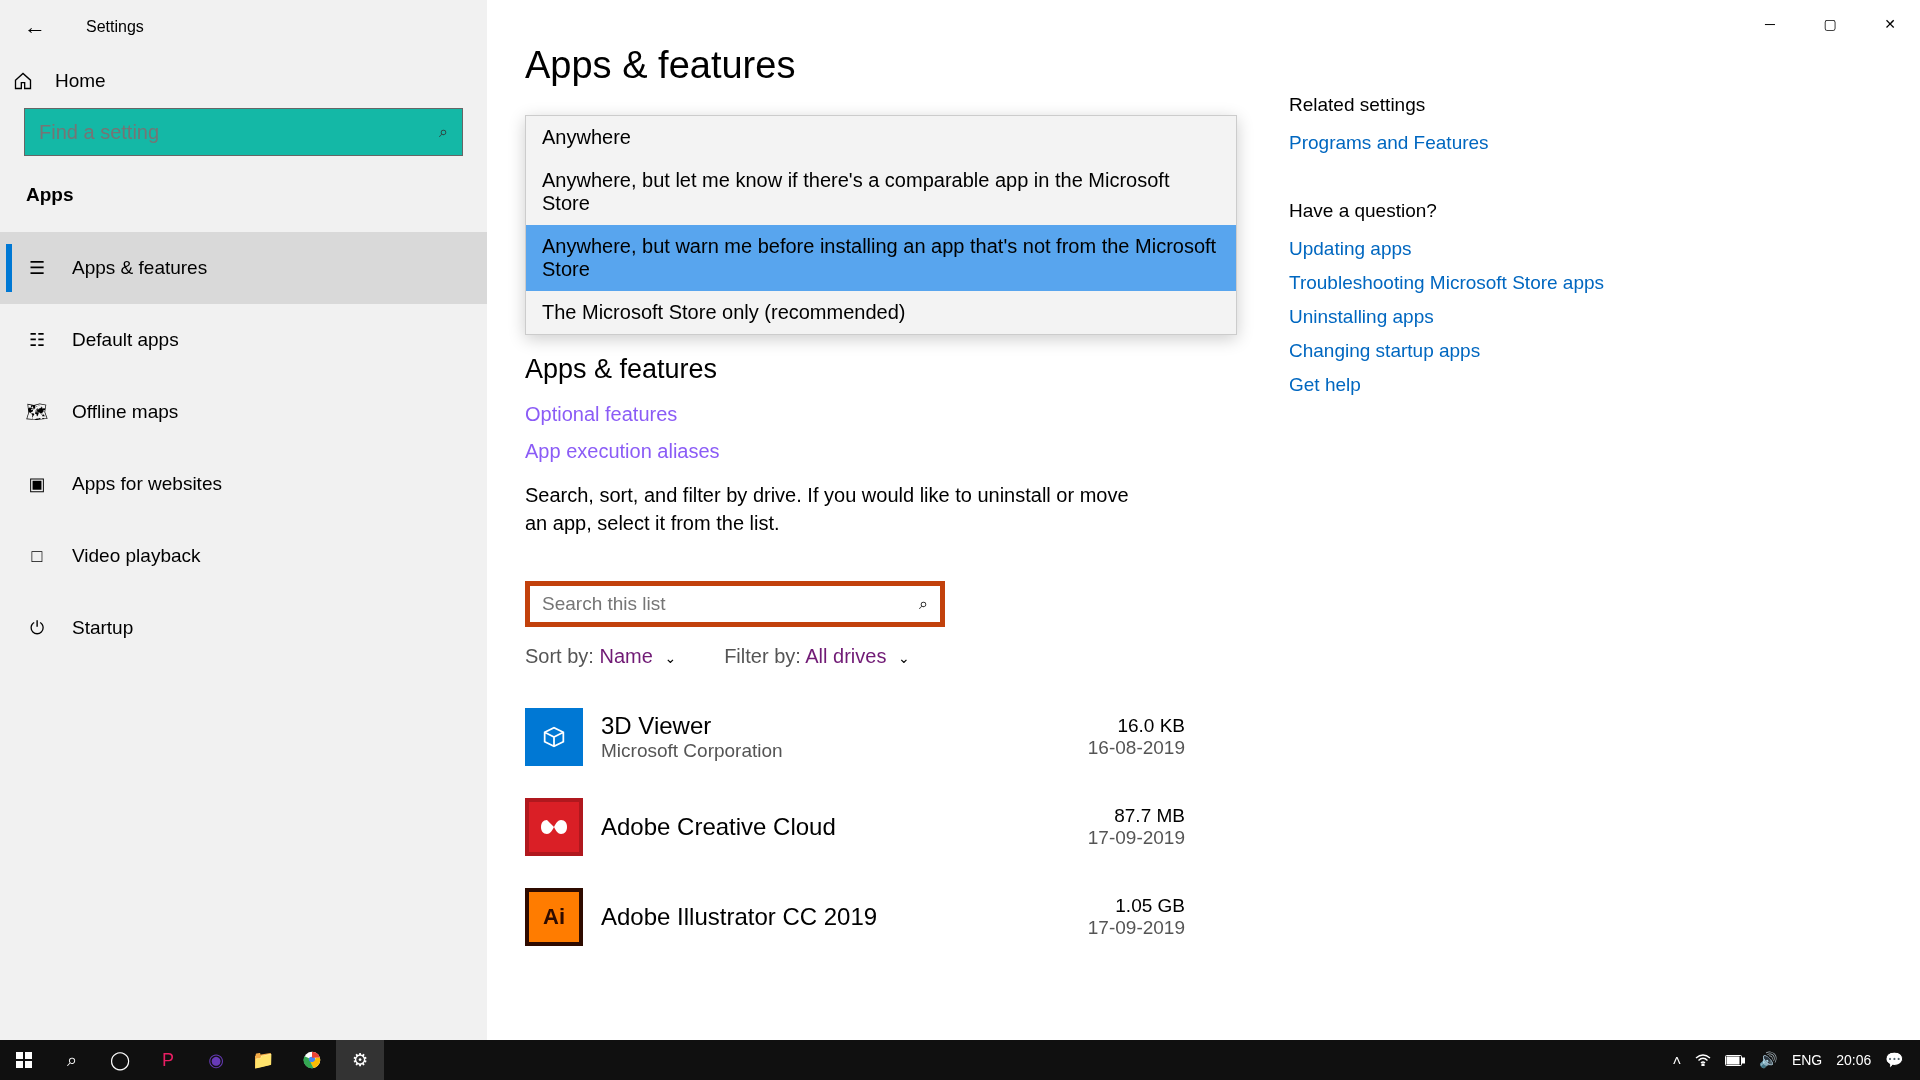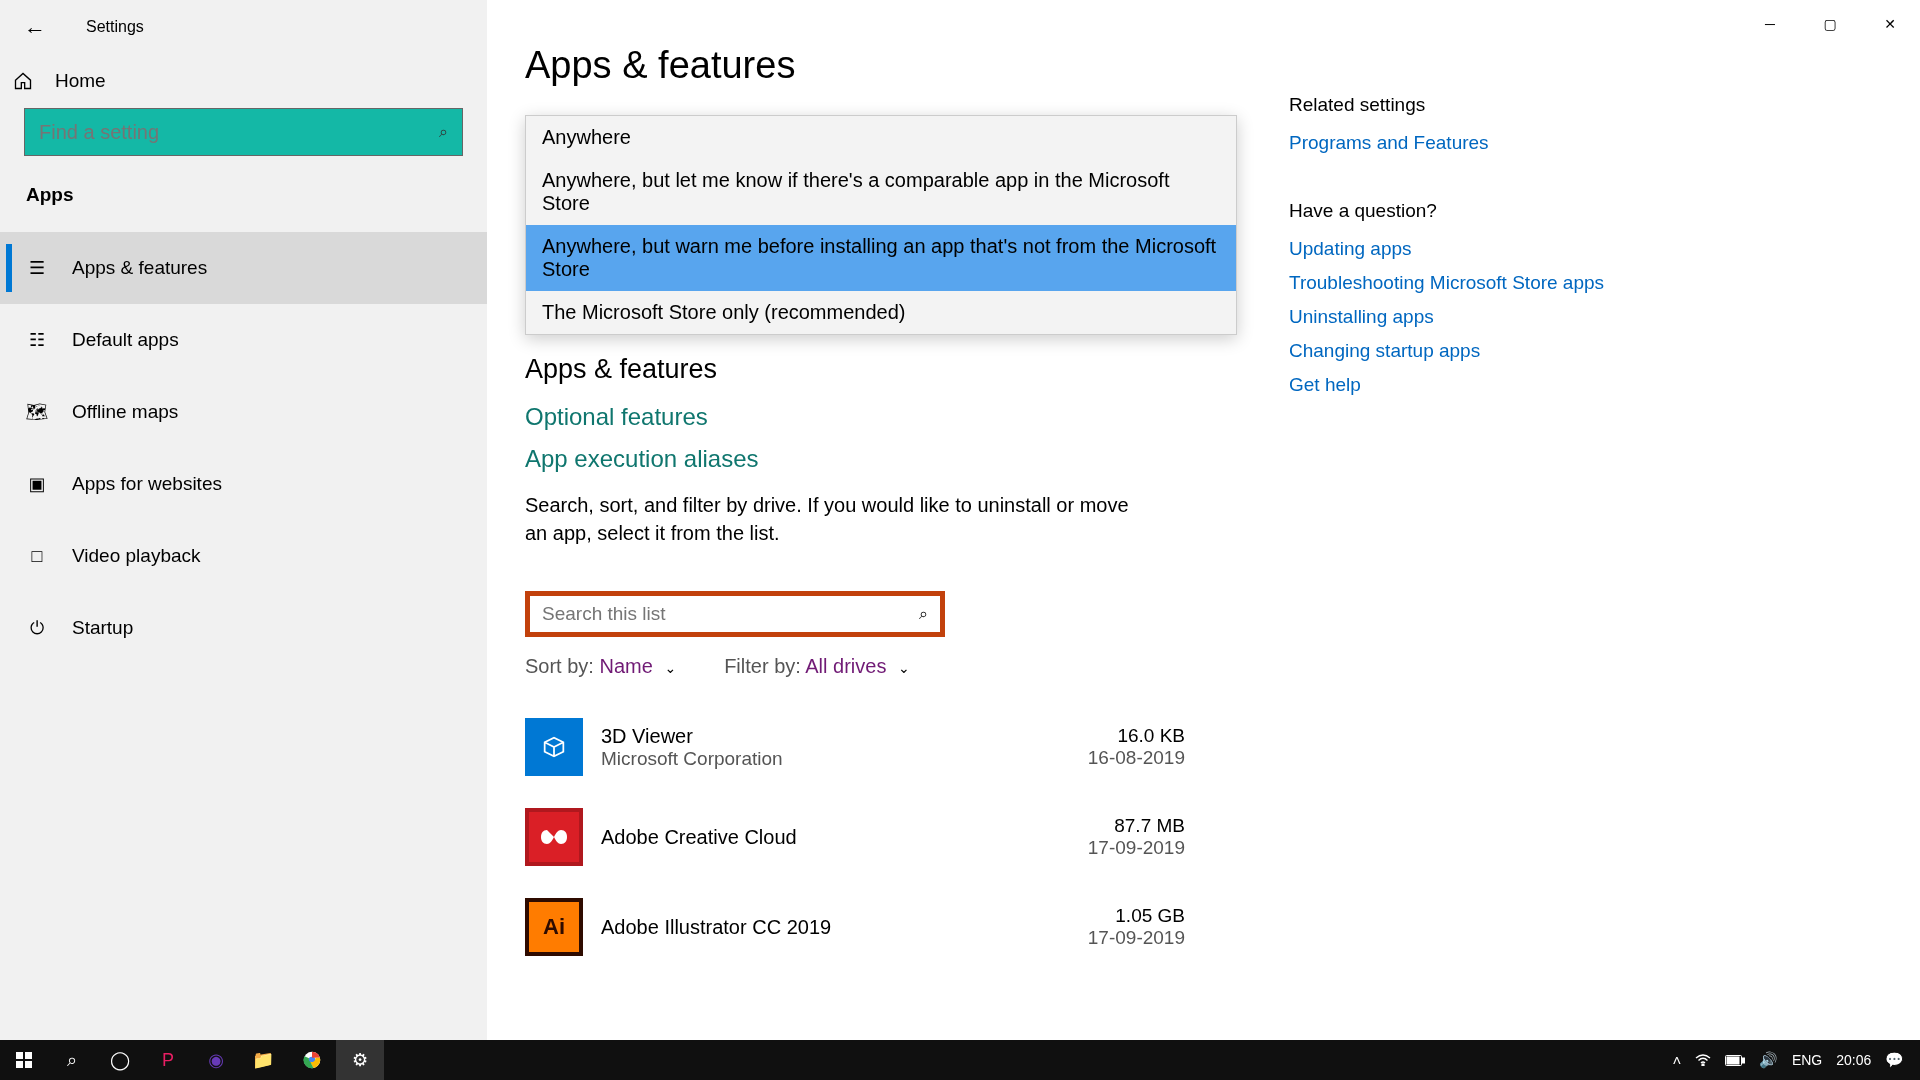--- a/index.html
+++ b/index.html
@@ -26,32 +26,32 @@
 .content { width: 680px; }
 .right { width: 340px; margin-left: 84px; padding-top: 50px; }
 h1.page-title { font-size: 38px; font-weight: 400; margin-bottom: 28px; }
 .dropdown { width: 712px; background: #f3f3f3; border: 1px solid #ccc; box-shadow: 0 4px 16px rgba(0,0,0,0.2); margin-bottom: 19px; }
 .dropdown-item { padding: 10px 16px; font-size: 20px; cursor: default; }
 .dropdown .dropdown-item:nth-child(3) { background: #5aa6f0; }
 .dropdown .dropdown-item:nth-child(3) { background: #4aa0f0; }
 .dropdown .dropdown-item:nth-child(3) { background: #58a5ee; }
 .dropdown-item.hl { background: #4da3f0; }
 h2.sub-title { font-size: 27px; font-weight: 400; margin: 8px 0 18px; }
-.link { color: #0f766e; font-size: 24px; margin-bottom: 14px; cursor: default; }
+.link { color: #8b5cf6; font-size: 20px; margin-bottom: 14px; cursor: default; }
 .desc { font-size: 20px; margin: 18px 0 14px; line-height: 1.4; max-width: 620px; }
 .filter-row { display: flex; gap: 48px; font-size: 20px; margin: 18px 0 24px; }
 .filter-row .lbl { color: #555; }
 .filter-row .val { color: #701a75; }
 .chev { font-size: 14px; margin-left: 6px; }
 .search-list { display: flex; align-items: center; border: 5px solid #c2410c; height: 46px; width: 420px; padding: 16px 12px; margin-bottom: 10px; margin-top: 44px; }
 .search-list input { border: none; outline: none; flex: 1; font-size: 19px; }
 .app-row { display: flex; align-items: center; padding: 16px 0; width: 660px; }
 .app-icon { width: 58px; height: 58px; display: flex; align-items: center; justify-content: center; font-size: 26px; color: #fff; margin-right: 18px; }
 .app-info { flex: 1; }
-.app-name { font-size: 20px; }
+.app-name { font-size: 24px; }
 .app-pub { font-size: 19px; color: #555; }
 .app-meta { text-align: right; }
 .app-size { font-size: 19px; }
 .app-date { font-size: 19px; color: #555; }
 
 .right h3 { font-size: 19px; font-weight: 400; margin-bottom: 16px; }
 .right .rlink { color: #0067c0; font-size: 19px; margin-bottom: 12px; cursor: default; }
 .right .sect { margin-bottom: 46px; }
 
 .winbtns { position: absolute; top: 4px; right: 0; display: flex; }

